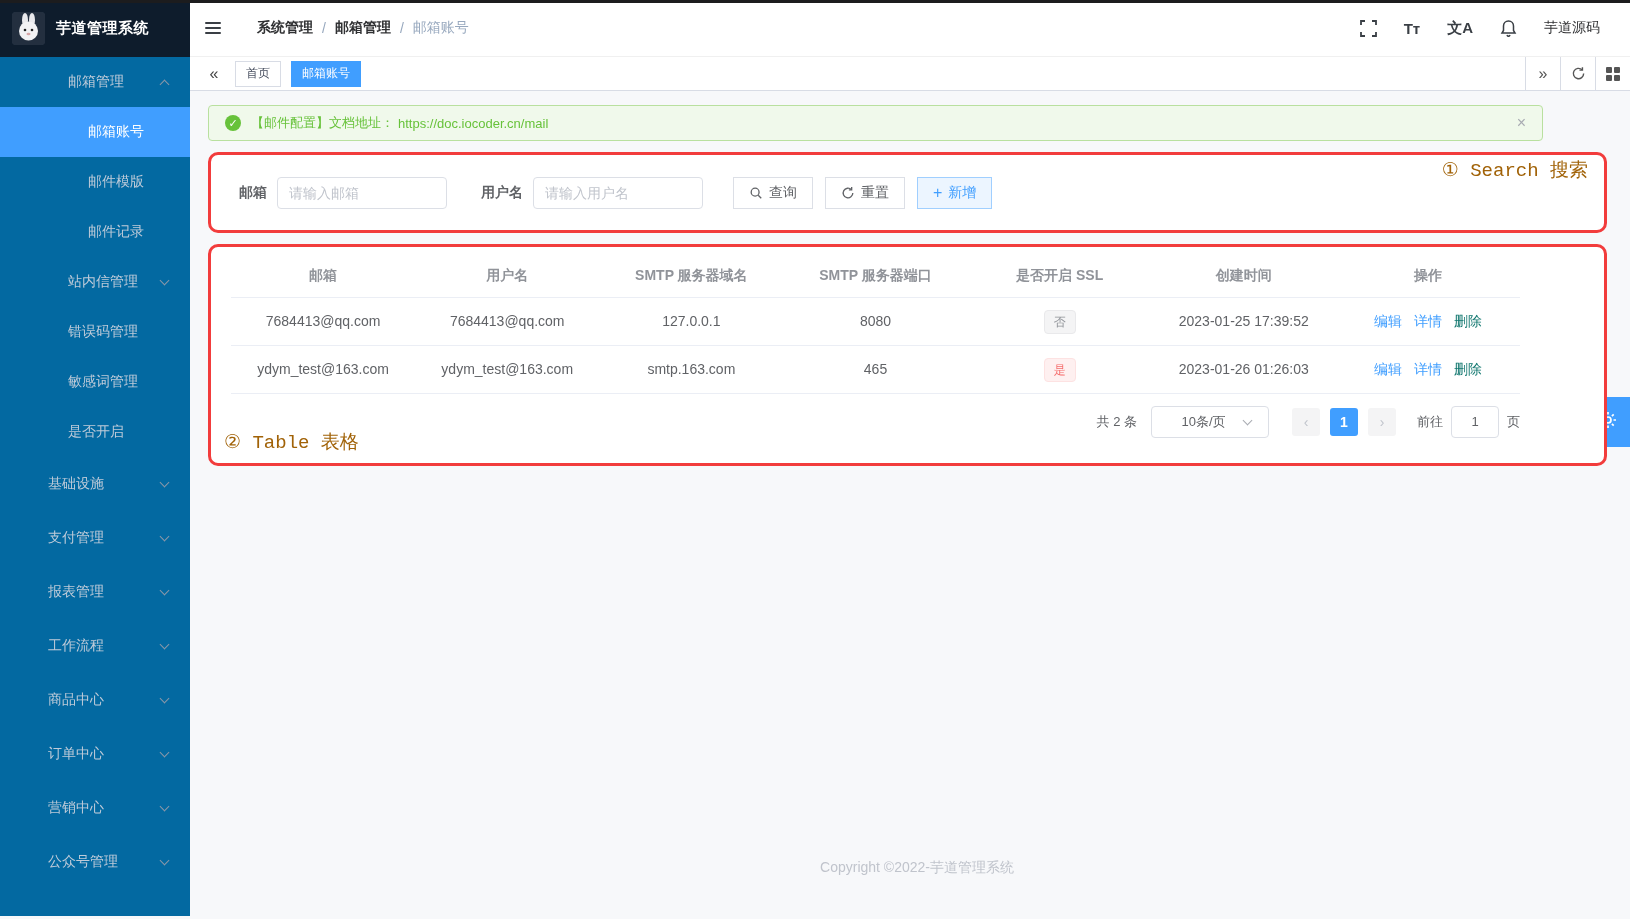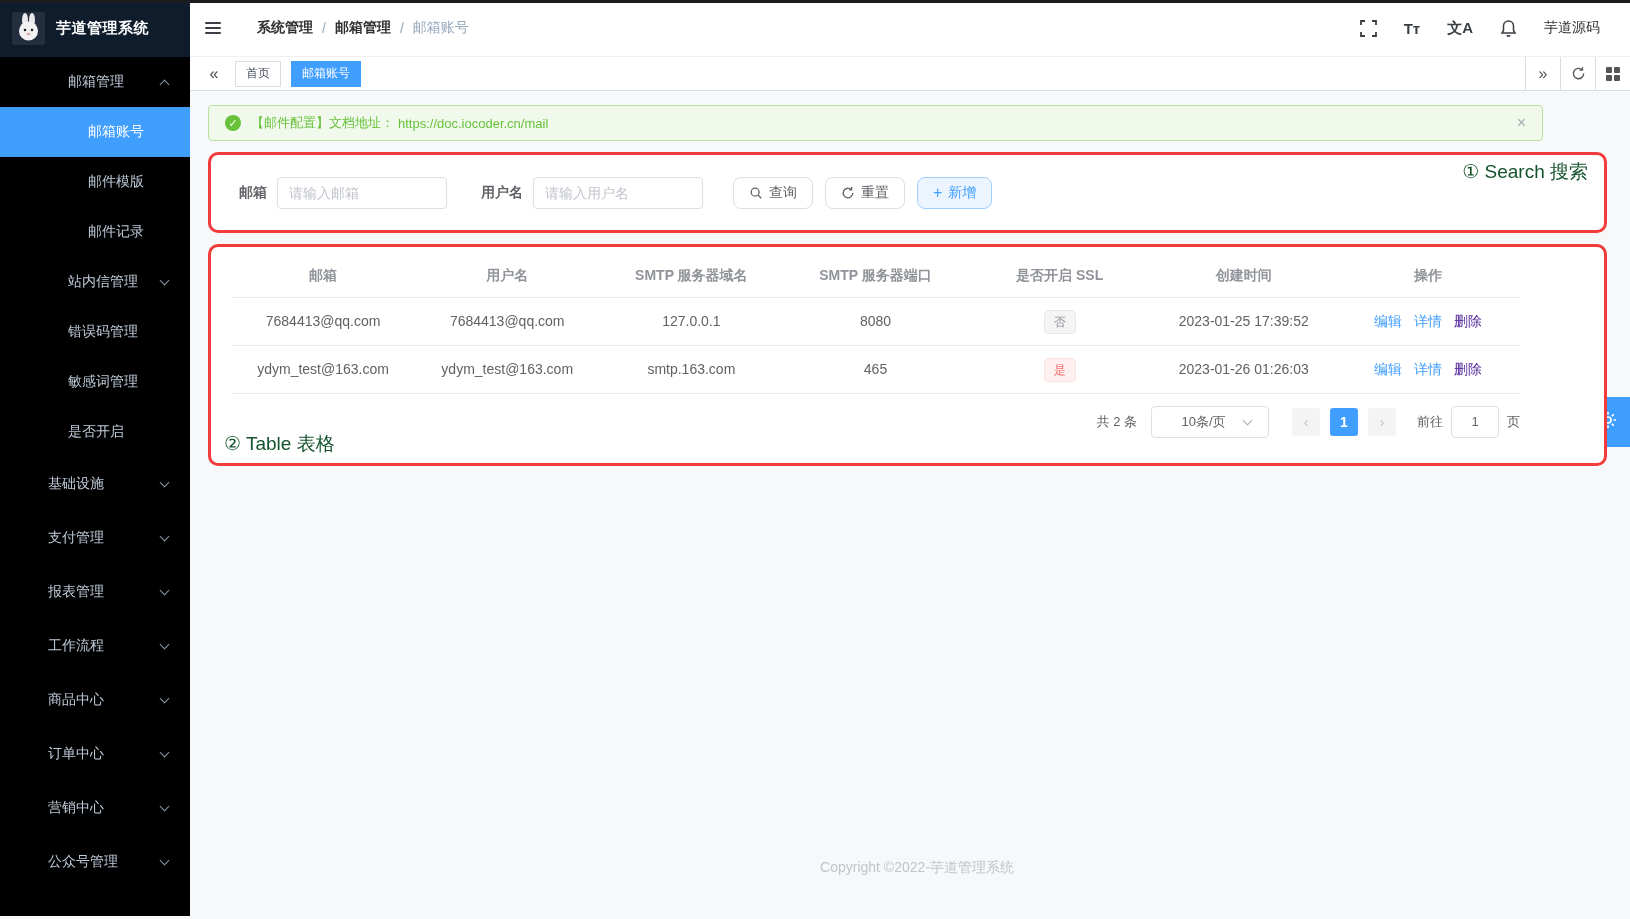--- a/index.html
+++ b/index.html
@@ -2,21 +2,21 @@
 <html><head>
 <meta charset="utf-8">
 <style>
   * { box-sizing: border-box; margin: 0; padding: 0; }
   html,body { width:1630px; height:919px; overflow:hidden;
     font-family:"Liberation Sans", sans-serif; background:#f7f8fa; }
 
   .topstrip{position:fixed;top:0;left:0;width:1630px;height:3px;background:#1c1c1e;z-index:60;}
 
   
-  .sidebar{position:fixed;left:0;top:0;bottom:3px;width:190px;background:#000000;z-index:10;}
+  .sidebar{position:fixed;left:0;top:0;bottom:3px;width:190px;background:#0369a1;z-index:10;}
   .logo{height:57px;display:flex;align-items:center;padding-left:12px;gap:11px;background:#0e1c2c;}
   .logo-img{width:33px;height:33px;border-radius:4px;background:#2c3a4d;display:flex;align-items:center;justify-content:center;overflow:hidden;}
   .logo-title{color:#ffffff;font-size:15px;font-weight:700;letter-spacing:.5px;}
   .menu{padding-top:0;}
   .side-item{position:relative;display:flex;align-items:center;color:#bfcbd9;font-size:14px;cursor:pointer;}
   .side-item.lvl1{height:54px;padding-left:48px;}
   .side-item.lvl2{height:50px;padding-left:68px;}
   .side-item.lvl3{height:50px;padding-left:88px;}
   .side-item.active{background:#409eff;color:#ffffff;}
   .chev{position:absolute;right:22px;width:7px;height:7px;border-right:1.5px solid #8a97a8;border-bottom:1.5px solid #8a97a8;transform:rotate(45deg);margin-top:-3px;}
@@ -45,49 +45,49 @@
 
   
   .content{flex:1;position:relative;padding:14px 23px 0 18px;z-index:2;}
 
   .alert{height:36px;margin-right:64px;background:#f0f9eb;border:1px solid #b9e09f;border-radius:4px;display:flex;align-items:center;padding:0 16px;font-size:13px;color:#67c23a;}
   .alert-icon{width:16px;height:16px;flex:none;border-radius:50%;background:#67c23a;color:#fff;font-size:11px;line-height:16px;text-align:center;margin-right:10px;}
   .alert-link{color:#67c23a;text-decoration:none;margin-left:4px;}
   .alert-close{margin-left:auto;color:#a8abb2;font-size:16px;cursor:pointer;font-style:normal;}
 
   .annobox{position:relative;border:3px solid #f23c3c;border-radius:10px;margin-top:11px;background:transparent;}
-  .anno-label{position:absolute;color:#14532d;font-size:19px;line-height:1;}
+  .anno-label{position:absolute;color:#a16207;font-size:19px;line-height:1;font-family:Liberation Mono, monospace;}
   .anno-search-label{top:7px;right:16px;}
   .anno-table-label{bottom:10px;left:13px;}
 
   
   .box-search{height:81px;padding:22px 0 0 28px;display:flex;align-items:center;background:#fff;}
   .box-search{align-items:flex-start;}
   .f-row{display:flex;align-items:center;height:32px;}
   .f-label{font-size:14px;font-weight:700;color:#606266;margin-right:10px;}
   .text-input{width:170px;height:32px;border:1px solid #dcdfe6;border-radius:4px;padding:0 11px;font-size:14px;color:#606266;outline:none;background:#fff;}
   .text-input::placeholder{color:#c0c4cc;}
   .gap{width:34px;}
-  .btn{height:32px;display:inline-flex;align-items:center;gap:6px;padding:0 15px;border:1px solid #dcdfe6;border-radius:8px;background:#fff;color:#606266;font-size:14px;cursor:pointer;margin-right:12px;}
+  .btn{height:32px;display:inline-flex;align-items:center;gap:6px;padding:0 15px;border:1px solid #dcdfe6;border-radius:0;background:#fff;color:#606266;font-size:14px;cursor:pointer;margin-right:12px;}
   .btn.primary-plain{background:#ecf5ff;border-color:#a0cfff;color:#409eff;}
   .btn svg{display:block;}
   .plus-ic{font-size:16px;line-height:1;}
 
   
   .box-table{height:222px;padding:6px 84px 0 20px;background:#fff;}
   .tr{display:flex;}
   .th,.td{flex:1;text-align:center;overflow:hidden;white-space:nowrap;}
   .tr.head .th{height:44px;line-height:44px;color:#909399;font-weight:700;font-size:14px;}
   .tr.body{border-top:1px solid #ebeef5;}
   .tr.body .td{height:47px;line-height:47px;color:#606266;font-size:14px;}
   .tag{display:inline-block;height:24px;line-height:22px;padding:0 9px;border-radius:4px;font-size:12px;border:1px solid transparent;}
   .tag.no{background:#f4f4f5;border-color:#e9e9eb;color:#909399;}
   .tag.yes{background:#fef0f0;border-color:#fde2e2;color:#f56c6c;}
   .ops a{margin:0 6px;text-decoration:none;font-size:14px;cursor:pointer;}
-  .op-blue{color:#409eff;} .op-red{color:#4c1d95;}
+  .op-blue{color:#409eff;} .op-red{color:#0f766e;}
 
   .pager{display:flex;align-items:center;justify-content:flex-end;height:56px;border-top:1px solid #ebeef5;font-size:13px;color:#606266;}
   .pg-total{margin-right:14px;}
   .pg-select{width:118px;height:32px;border:1px solid #dcdfe6;border-radius:4px;display:flex;align-items:center;justify-content:center;gap:18px;color:#606266;background:#fff;cursor:pointer;margin-right:18px;padding-left:12px;}
   .sel-chev{width:7px;height:7px;border-right:1.5px solid #a8abb2;border-bottom:1.5px solid #a8abb2;transform:rotate(45deg);margin-top:-3px;}
   .pg-btn{width:28px;height:28px;border-radius:3px;background:#f4f4f5;color:#c0c4cc;display:flex;align-items:center;justify-content:center;font-size:14px;margin:0 5px;cursor:pointer;}
   .pg-btn.page{background:#409eff;color:#fff;font-weight:700;}
   .pg-goto{margin-left:16px;margin-right:8px;}
   .pg-input{width:48px;height:32px;border:1px solid #dcdfe6;border-radius:4px;text-align:center;font-size:13px;color:#606266;outline:none;margin-right:8px;}
 

